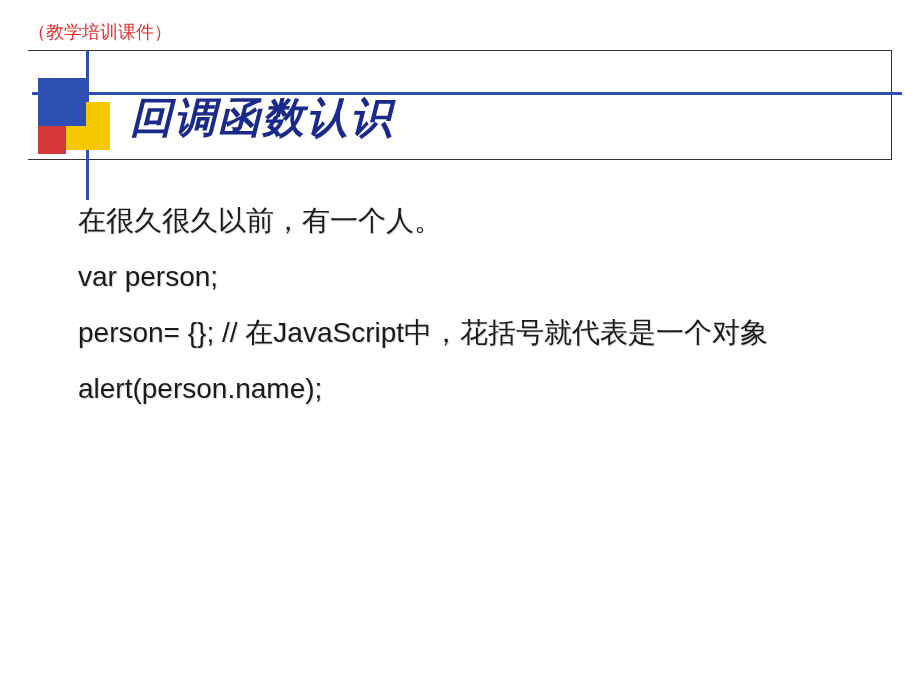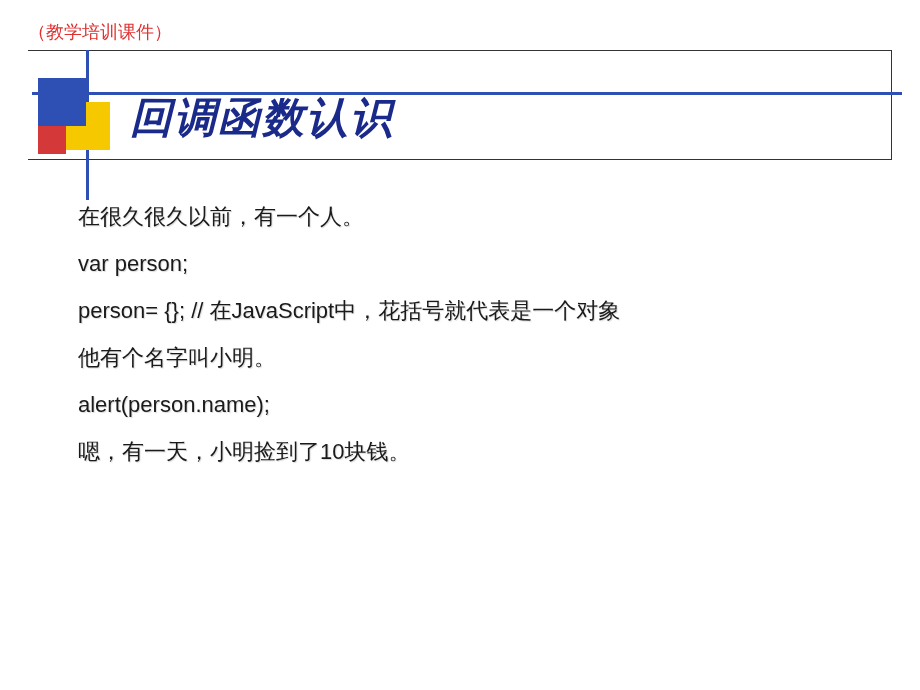--- a/index.html
+++ b/index.html
@@ -90,21 +90,21 @@
       font-style: italic;
       letter-spacing: 2px;
     }
     .content {
       position: absolute;
       top: 200px;
       left: 78px;
       right: 40px;
     }
     .content p {
-      font-size: 22px;
+      font-size: 28px;
       line-height: 1.5;
       color: #1a1a1a;
       margin-bottom: 14px;
       font-weight: 500;
       text-shadow: 1px 1px 1px rgba(0,0,0,0.15);
     }
   </style>
 </head>
 <body>
 
@@ -120,16 +120,14 @@
   <div class="deco-blue"></div>
   <div class="deco-red"></div>
 </div>
 
 <div class="slide-title">回调函数认识</div>
 
 <div class="content">
   <p>在很久很久以前，有一个人。</p>
   <p>var person;</p>
   <p>person= {}; // 在JavaScript中，花括号就代表是一个对象</p>
-  <p>他有个名字叫小明。</p>
   <p>alert(person.name);</p>
-  <p>嗯，有一天，小明捡到了10块钱。</p>
 </div>
 
 </body></html>

